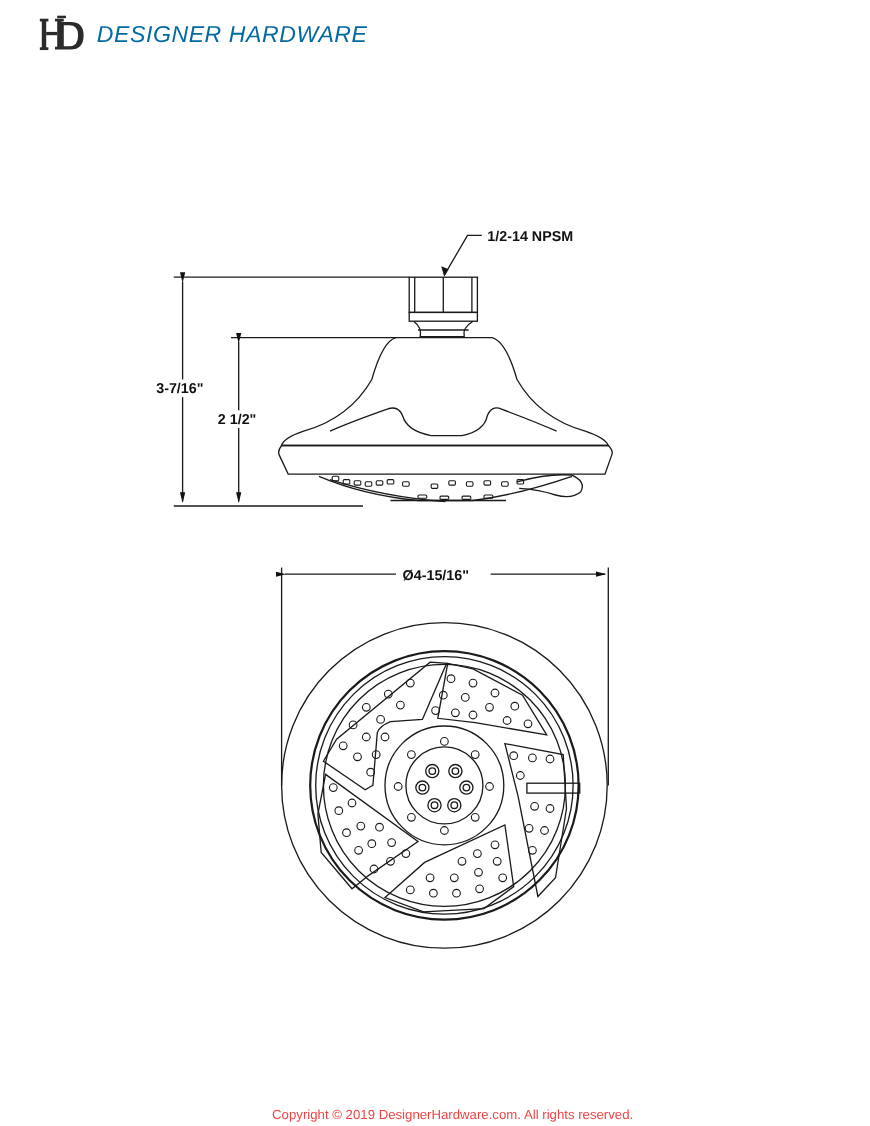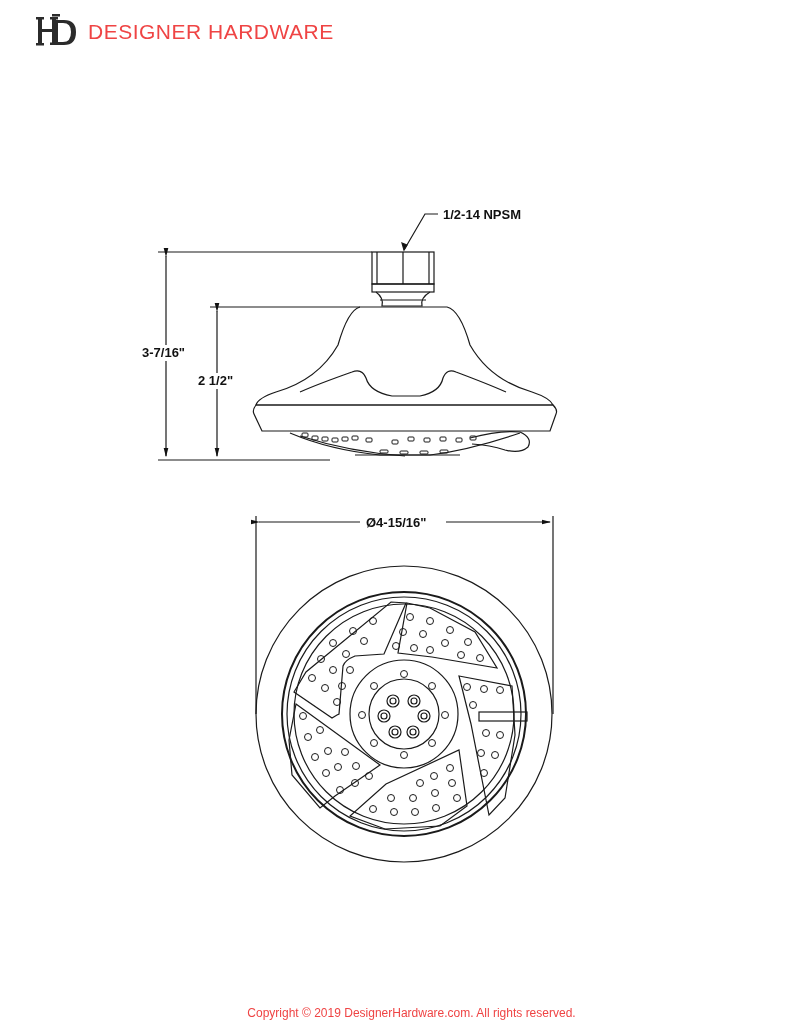--- a/index.html
+++ b/index.html
@@ -1,19 +1,19 @@
 <!DOCTYPE html>
 <html><head>
 <meta charset="utf-8">
 <style>
   html, body { margin: 0; padding: 0; background: #ffffff; }
   body { width: 791px; height: 1024px; position: relative; overflow: hidden; font-family: "Liberation Sans", sans-serif; color: #1a1a1a; }
   .brand { position: absolute; left: 36px; top: 14px; display: flex; align-items: center; }
   .brand-logo { width: 42px; height: 36px; }
-  .brand-name { font-family: "Liberation Sans", sans-serif; font-size: 21px; letter-spacing: 0.5px; color: #ef4444; margin-left: 10px; }
+  .brand-name { font-family: "Liberation Sans", sans-serif; font-size: 21px; letter-spacing: 0.5px; color: #0369a1; margin-left: 10px; font-style: italic; }
   .drawing { position: absolute; left: 0; top: 0; }
   .dim-text { font-family: "Liberation Sans", sans-serif; font-weight: bold; font-size: 13px; fill: #111; }
   .copyright { position: absolute; top: 1006px; left: 16px; width: 791px; text-align: center; font-size: 12px; color: #ef4444; font-family: "Liberation Sans", sans-serif; }
 </style>
 </head>
 <body>
 
 <div class="brand">
   <svg class="brand-logo" viewBox="0 0 42 36">
 

